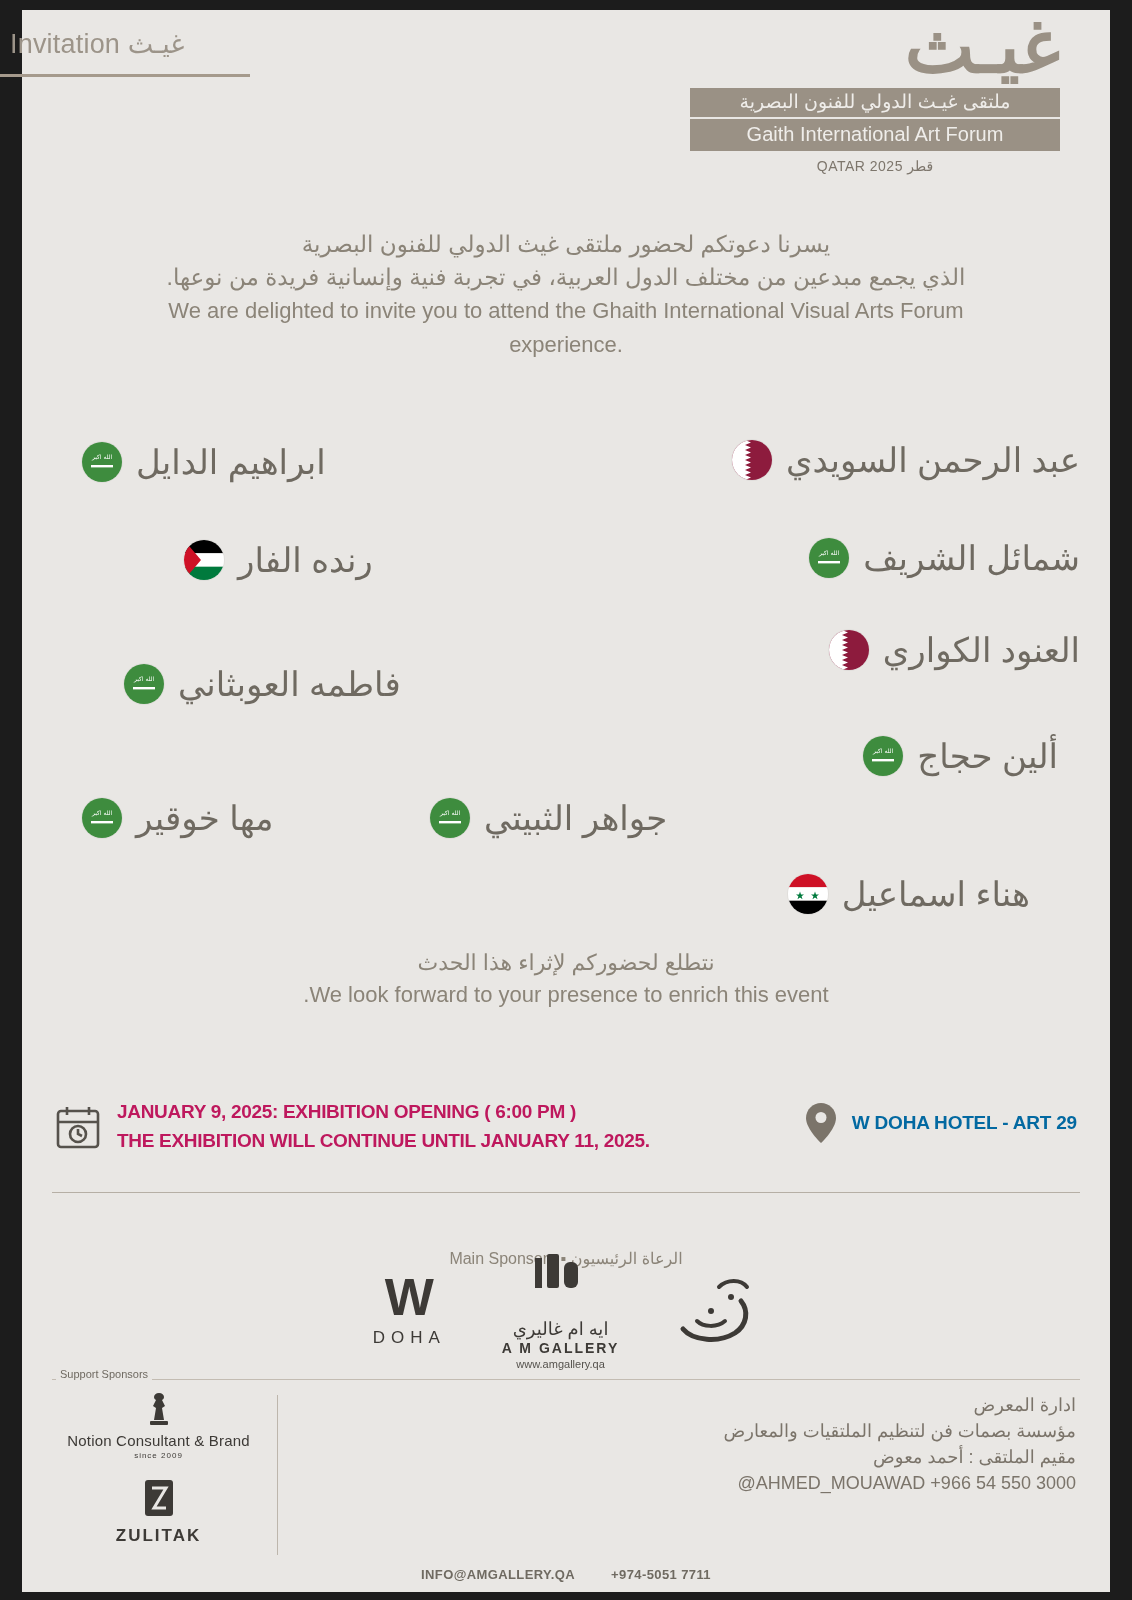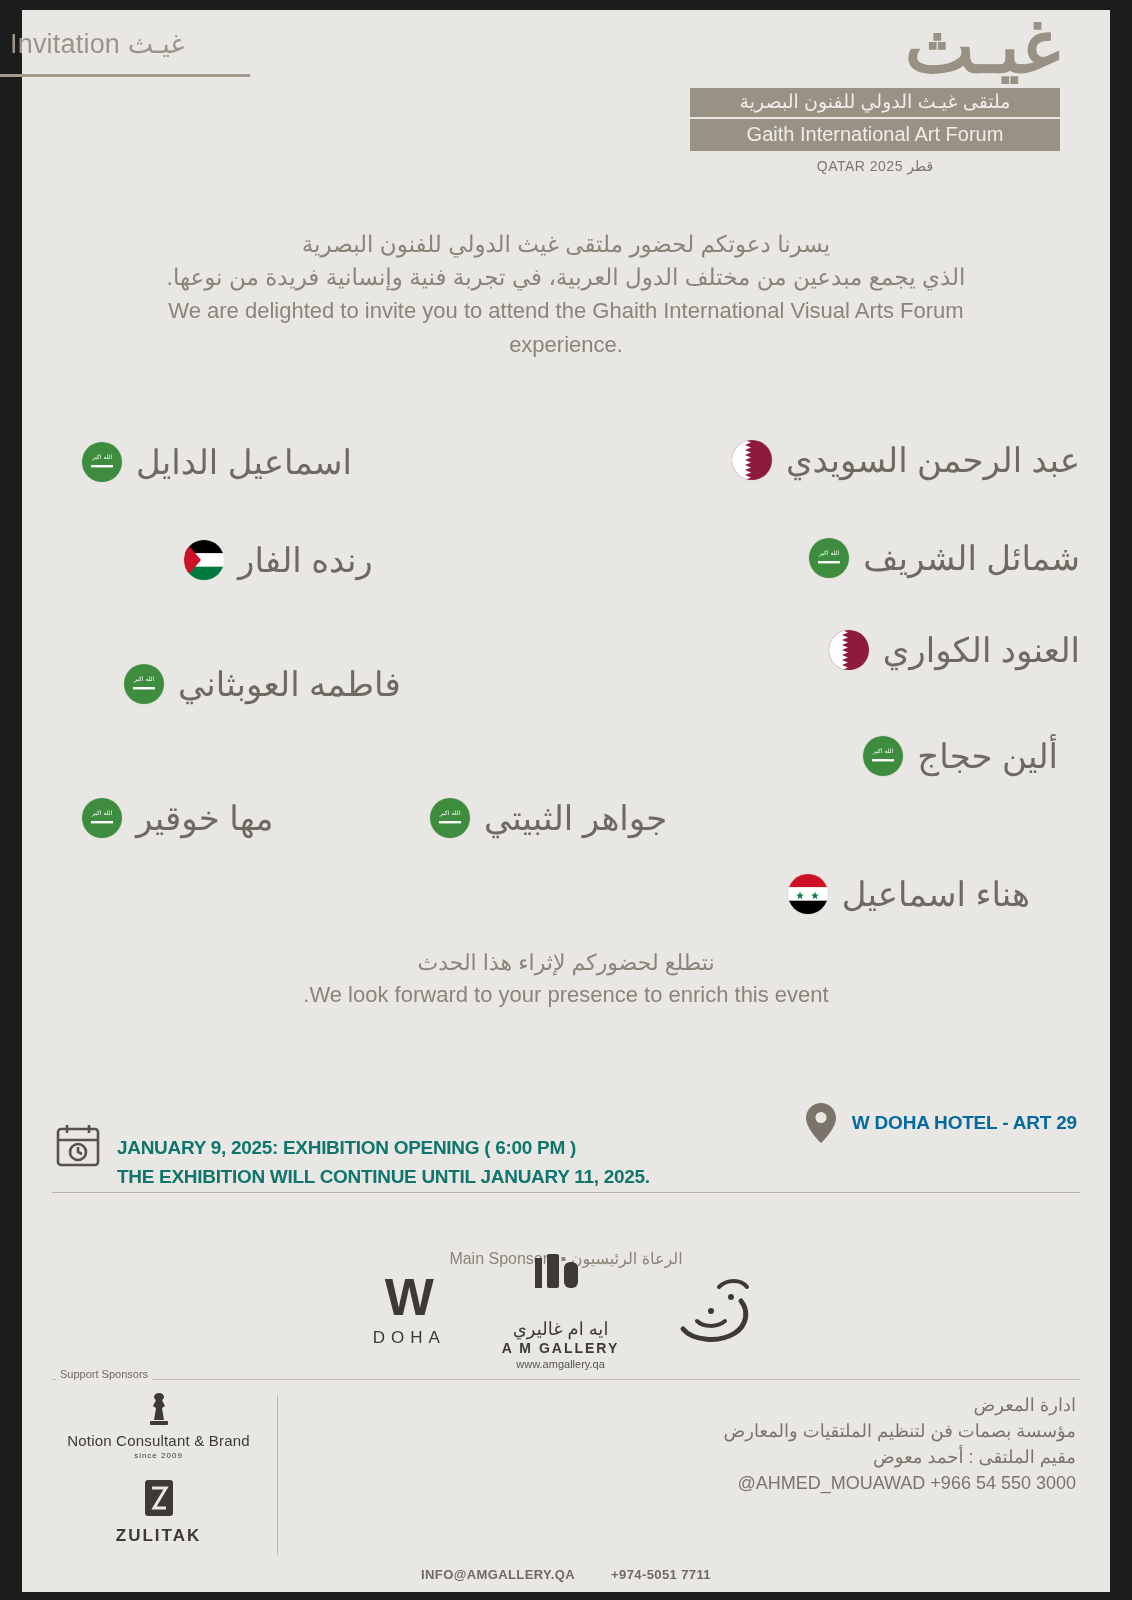--- a/index.html
+++ b/index.html
@@ -170,27 +170,26 @@
   .date-block {
     position: absolute;
     left: 0;
     top: 0;
     display: flex;
     align-items: center;
     gap: 16px;
   }
   .cal-icon { width: 46px; height: 46px; flex: 0 0 auto; }
   .date-lines {
-    color: #0f766e;
+    color: #be185d;
     font-weight: bold;
     font-size: 19px;
     line-height: 1.5;
     letter-spacing: -0.3px;
     font-stretch: condensed;
-    margin-top: 36px;
   }
   .date-lines .time { font-weight: bold; }
   .venue-block {
     position: absolute;
     right: 0;
     top: 4px;
     display: flex;
     align-items: center;
     gap: 14px;
   }
@@ -333,21 +332,21 @@
       <span class="flag">
         <svg width="40" height="40" viewBox="0 0 40 40">
             <rect width="40" height="40" fill="#8d1b3d"></rect>
             <rect width="13" height="40" fill="#ffffff"></rect>
             <path d="M13 0 l6 2.5 -6 2.5 6 2.5 -6 2.5 6 2.5 -6 2.5 6 2.5 -6 2.5 6 2.5 -6 2.5 6 2.5 -6 2.5 6 2.5 -6 2.5 6 2.5 -6 2.5 z" fill="#ffffff"></path>
           </svg>
       </span>
     </div>
 
     <div class="artist" style="left:30px; top:12px;">
-      <span class="artist-name">اسماعيل الدايل</span>
+      <span class="artist-name">ابراهيم الدايل</span>
       <span class="flag">
         <svg width="40" height="40" viewBox="0 0 40 40">
             <rect width="40" height="40" fill="#3e8c3e"></rect>
             <text x="20" y="17" font-size="6" fill="#ffffff" text-anchor="middle" font-family="DejaVu Sans, sans-serif">الله اكبر</text>
             <rect x="9" y="23" width="22" height="2.4" fill="#ffffff"></rect>
           </svg>
       </span>
     </div>
 
     <div class="artist" style="right:0px; top:108px;">

